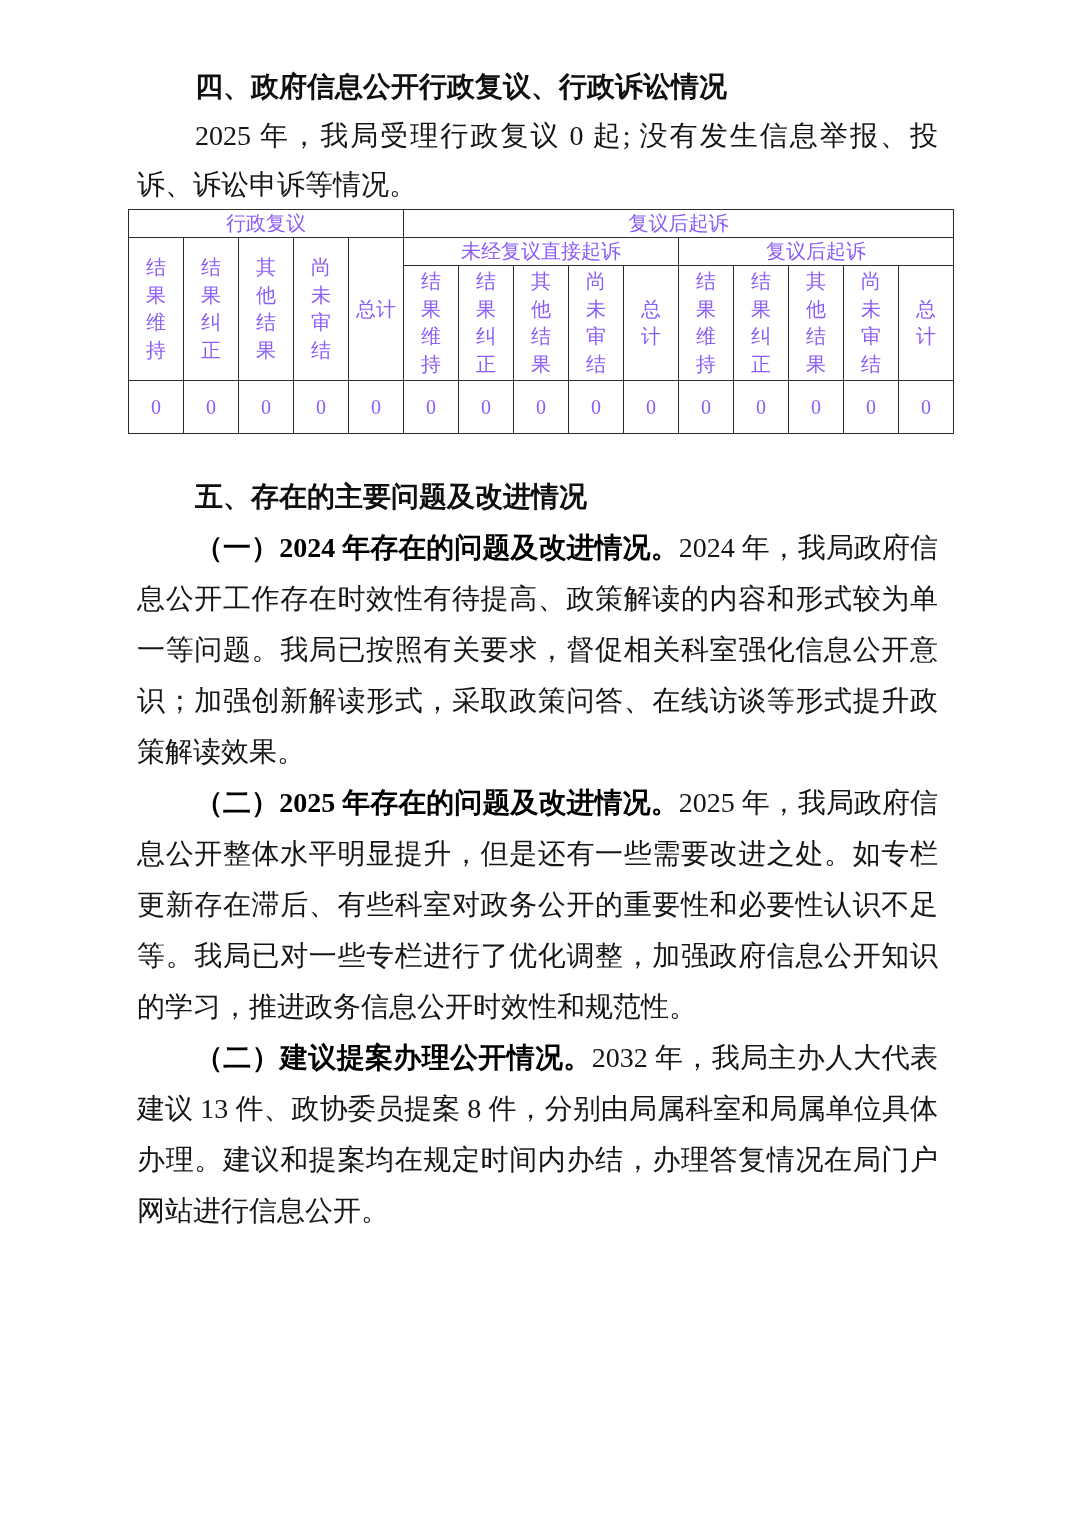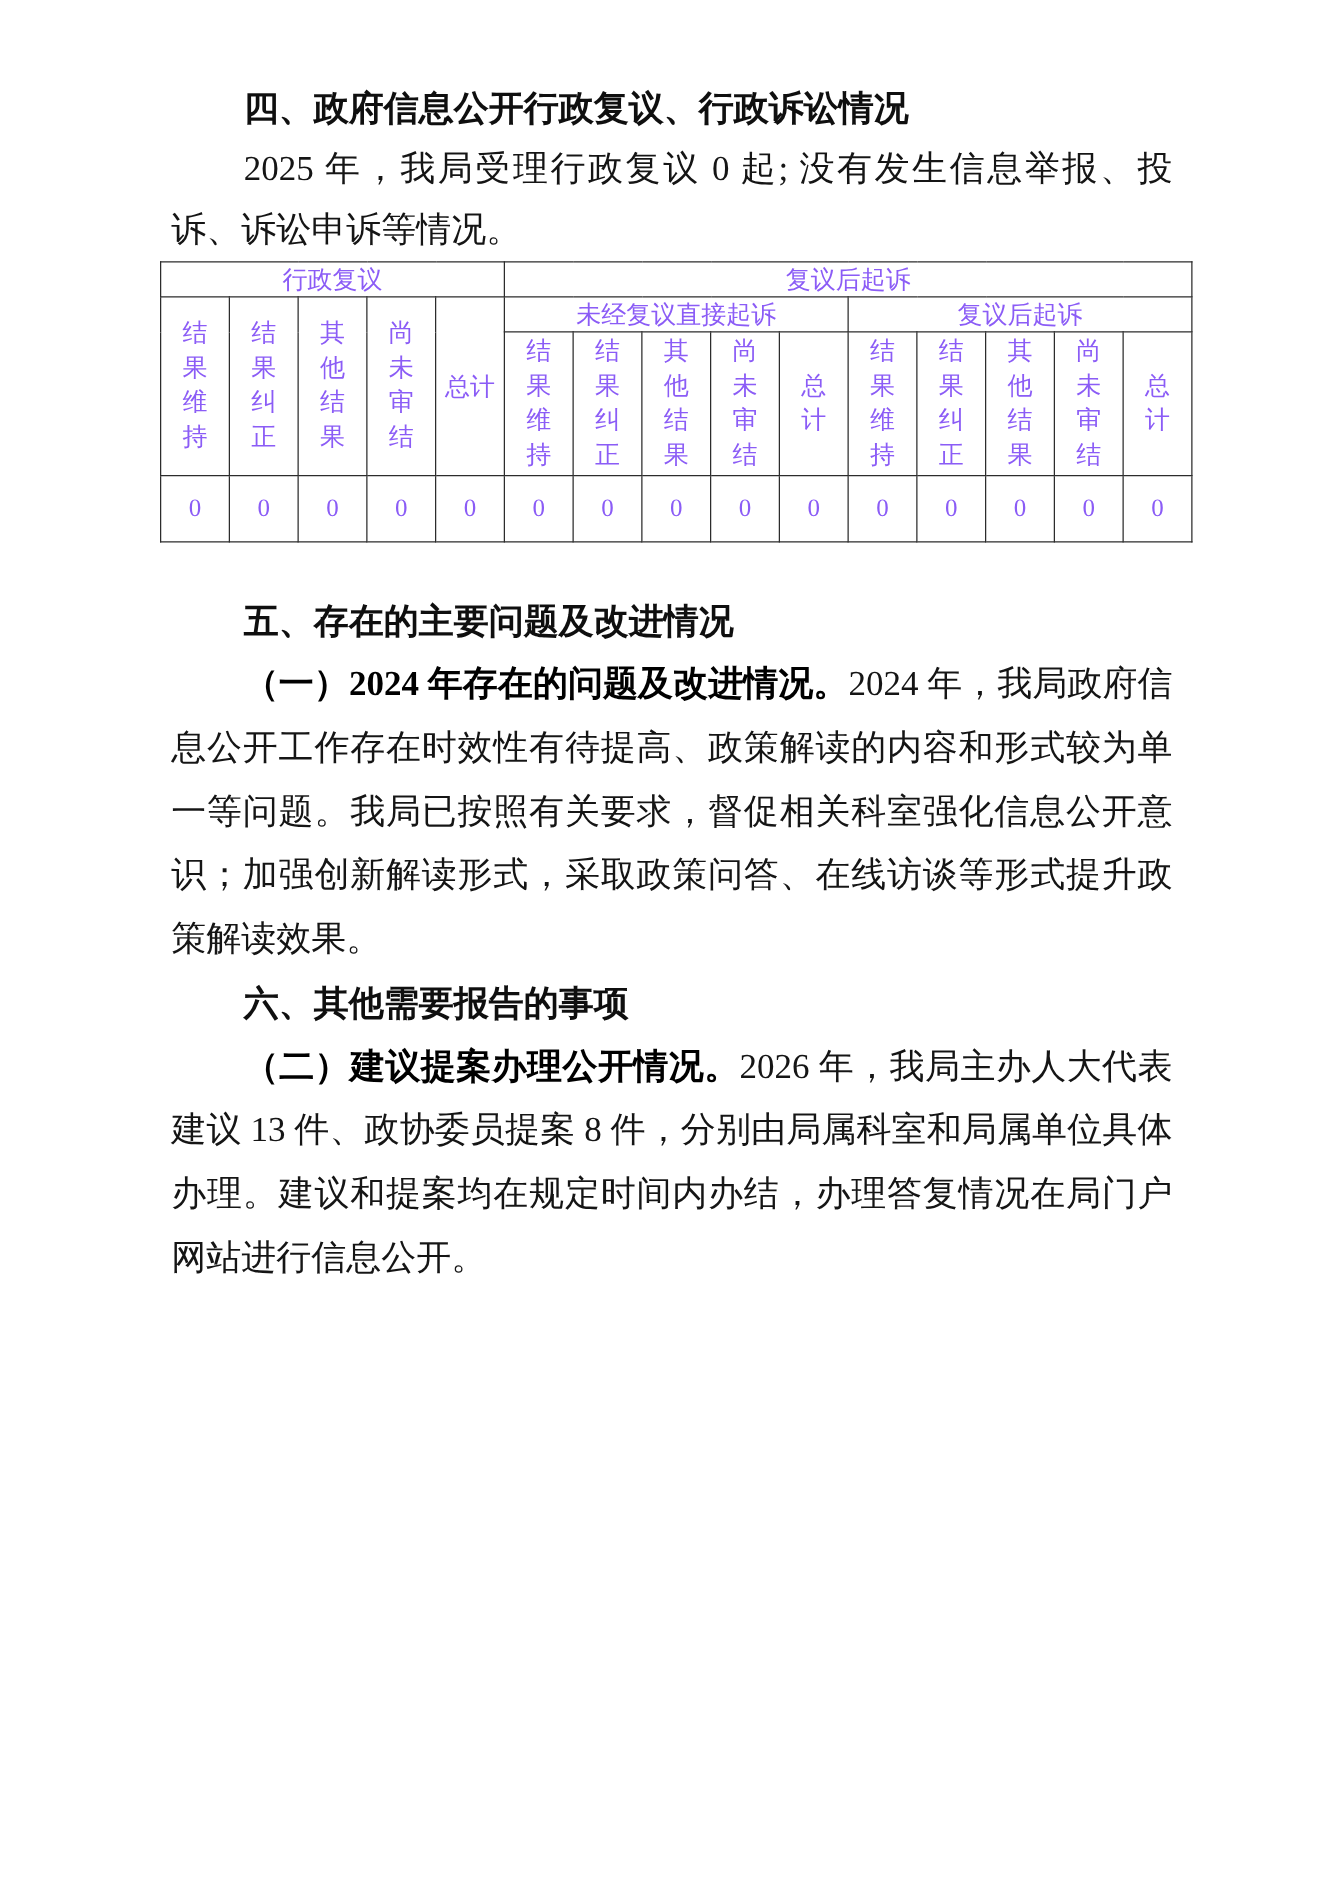--- a/index.html
+++ b/index.html
@@ -139,20 +139,20 @@
         <td>0</td>
         <td class="zero-left">0</td>
       </tr>
     </tbody>
       </table>
   </div>
 
   <section class="sec5">
     <div class="heading">五、存在的主要问题及改进情况</div>
     <p class="para"><span class="lead">（一）2024 年存在的问题及改进情况。</span><span>2024 年，我局政府信息公开工作存在时效性有待提高、政策解读的内容和形式较为单一等问题。我局已按照有关要求，督促相关科室强化信息公开意识；加强创新解读形式，采取政策问答、在线访谈等形式提升政策解读效果。</span></p>
+    <p class="para"><span class="lead">（二）2025 年存在的问题及改进情况。</span><span>2025 年，我局政府信息公开整体水平明显提升，但是还有一些需要改进之处。如专栏更新存在滞后、有些科室对政务公开的重要性和必要性认识不足等。我局已对一些专栏进行了优化调整，加强政府信息公开知识的学习，推进政务信息公开时效性和规范性。</span></p>
   </section>
 
   <section class="sec6">
-    <div class="heading">六、其他需要报告的事项</div>
-    <p class="para"><span class="lead">（二）建议提案办理公开情况。</span><span>2026 年，我局主办人大代表建议 13 件、政协委员提案 8 件，分别由局属科室和局属单位具体办理。建议和提案均在规定时间内办结，办理答复情况在局门户网站进行信息公开。</span></p>
+    <p class="para"><span class="lead">（二）建议提案办理公开情况。</span><span>2032 年，我局主办人大代表建议 13 件、政协委员提案 8 件，分别由局属科室和局属单位具体办理。建议和提案均在规定时间内办结，办理答复情况在局门户网站进行信息公开。</span></p>
   </section>
 
 </div>
 
 </body></html>

